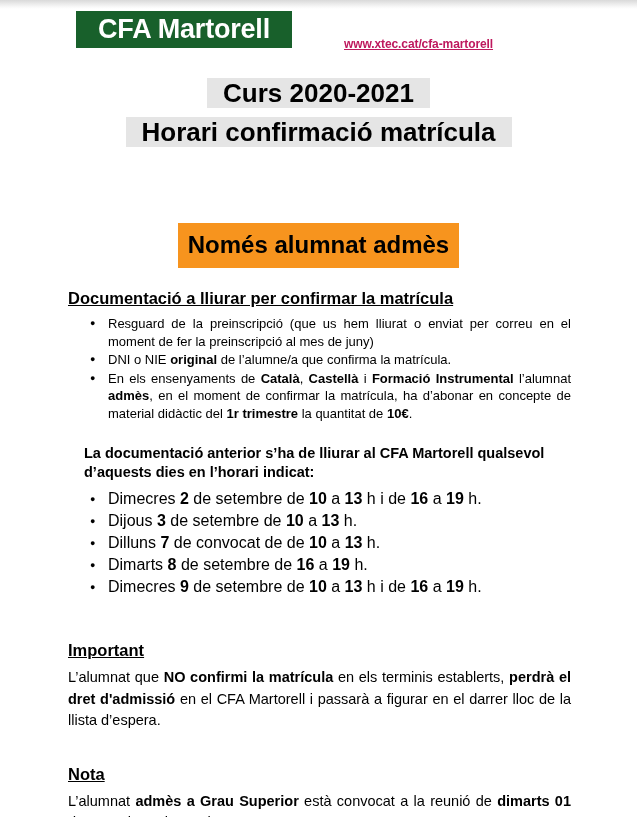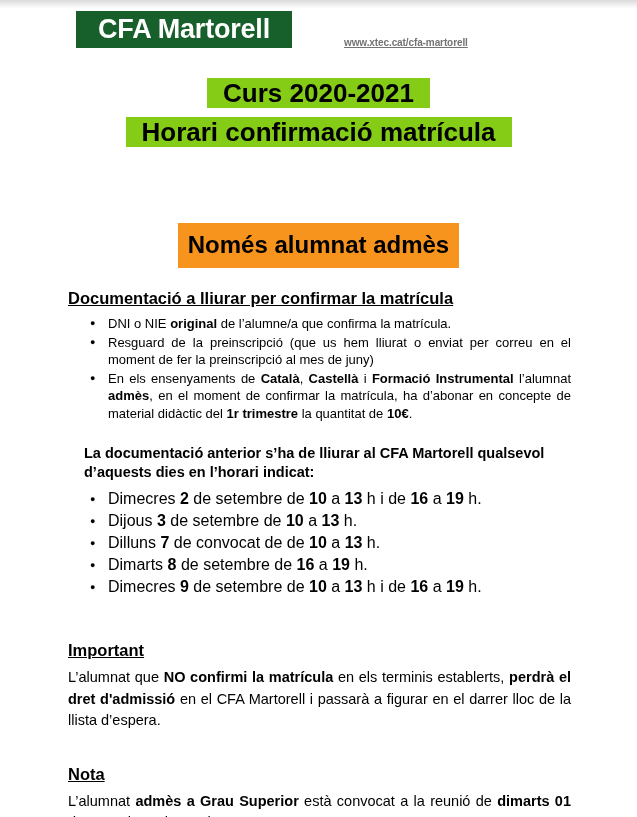--- a/index.html
+++ b/index.html
@@ -52,23 +52,23 @@
     letter-spacing: -0.2px;
     line-height: 37px;
     text-align: center;
     white-space: nowrap;
     overflow: hidden;
   }
   .weblink {
     position: absolute;
     left: 344px;
     top: 29px;
-    font-size: 10px;
-    font-weight: bold;
-    color: #737373;
+    font-size: 12px;
+    font-weight: bold;
+    color: #be185d;
     text-decoration: underline;
     white-space: nowrap;
     letter-spacing: -0.1px;
   }
 
   
   .titles {
     position: absolute;
     top: 76px;
     left: 0;
@@ -77,21 +77,21 @@
   }
   .title-line {
     display: block;
     font-size: 26px;
     font-weight: bold;
     line-height: 34px;
     margin: 0 0 5px 0;
     white-space: nowrap;
   }
   .title-line span.hl {
-    background: #84cc16;
+    background: #e5e5e5;
     padding: 0 16px;
   }
   .banner {
     position: absolute;
     top: 223px;
     left: 0;
     width: 637px;
     text-align: center;
   }
   .banner span.hl-orange {
@@ -198,22 +198,22 @@
   </div>
 
   <div class="banner">
     <span class="hl-orange">Només alumnat admès</span>
   </div>
 
   <div class="content">
 
     <h2 class="section-head">Documentació a lliurar per confirmar la matrícula</h2>
     <ul class="bullets">
+        <li><span>Resguard de la preinscripció (que us hem lliurat o enviat per correu en el moment de fer la preinscripció al mes de juny)</span></li>
         <li><span>DNI o NIE </span><b>original</b><span> de l’alumne/a que confirma la matrícula.</span></li>
-        <li><span>Resguard de la preinscripció (que us hem lliurat o enviat per correu en el moment de fer la preinscripció al mes de juny)</span></li>
         <li><span>En els ensenyaments de </span><b>Català</b><span>, </span><b>Castellà</b><span> i </span><b>Formació Instrumental</b><span> l’alumnat </span><b>admès</b><span>, en el moment de confirmar la matrícula, ha d’abonar en concepte de material didàctic del </span><b>1r trimestre</b><span> la quantitat de </span><b>10€</b><span>.</span></li>
       </ul>
 
     <p class="para-bold">La documentació anterior s’ha de lliurar al CFA Martorell qualsevol d’aquests dies en l’horari indicat:</p>
     <ul class="schedule">
         <li><span>Dimecres </span><b>2</b><span> de setembre de </span><b>10</b><span> a </span><b>13</b><span> h i de </span><b>16</b><span> a </span><b>19</b><span> h.</span></li>
         <li><span>Dijous </span><b>3</b><span> de setembre de </span><b>10</b><span> a </span><b>13</b><span> h.</span></li>
         <li><span>Dilluns </span><b>7</b><span> de convocat de de </span><b>10</b><span> a </span><b>13</b><span> h.</span></li>
         <li><span>Dimarts </span><b>8</b><span> de setembre de </span><b>16</b><span> a </span><b>19</b><span> h.</span></li>
         <li><span>Dimecres </span><b>9</b><span> de setembre de </span><b>10</b><span> a </span><b>13</b><span> h i de </span><b>16</b><span> a </span><b>19</b><span> h.</span></li>

